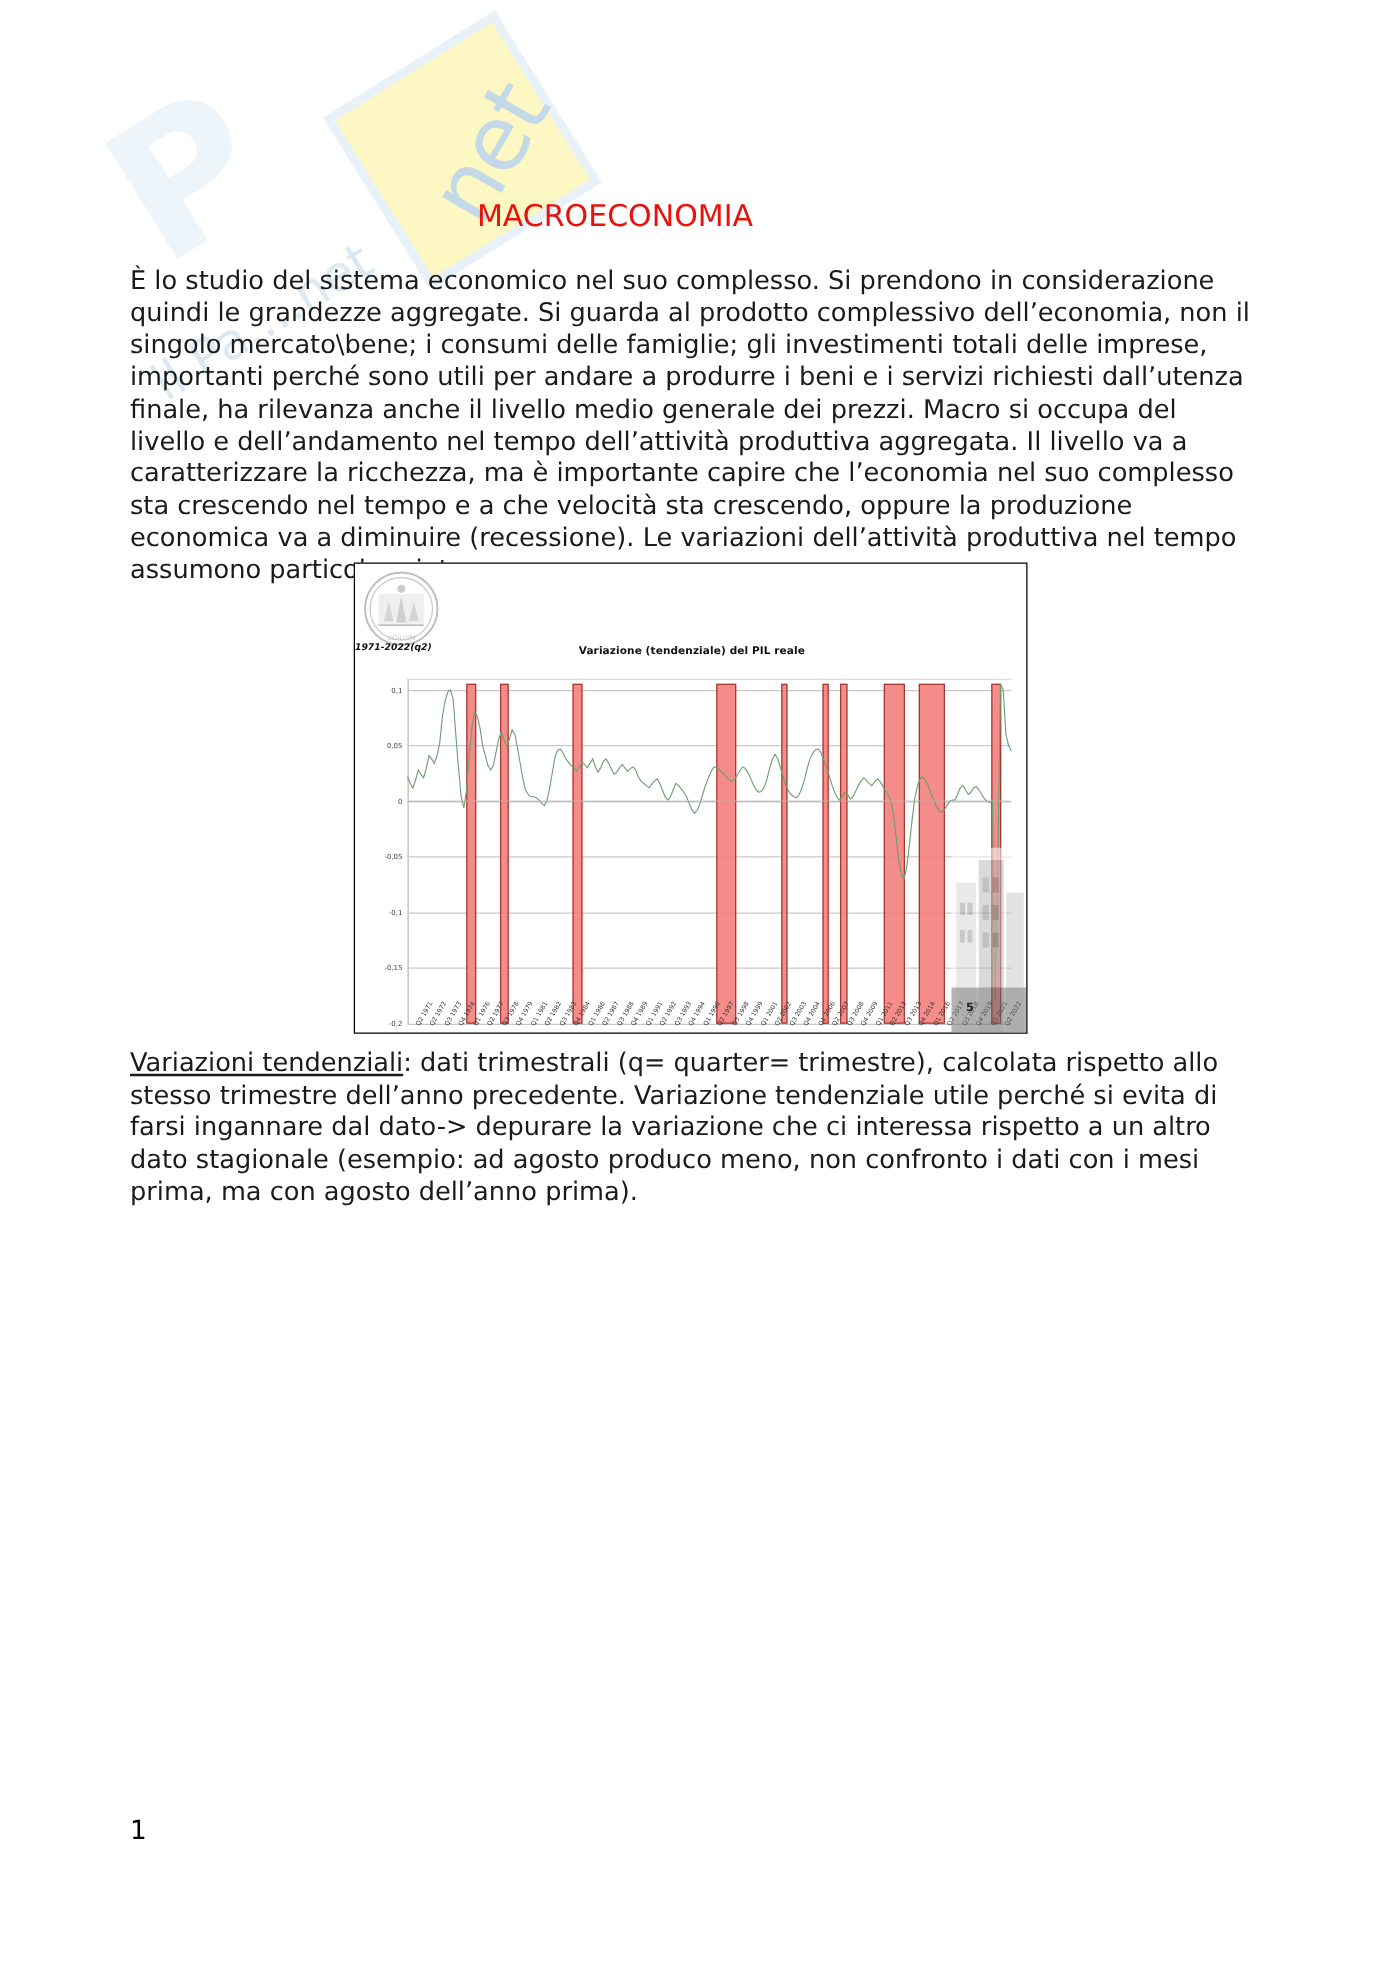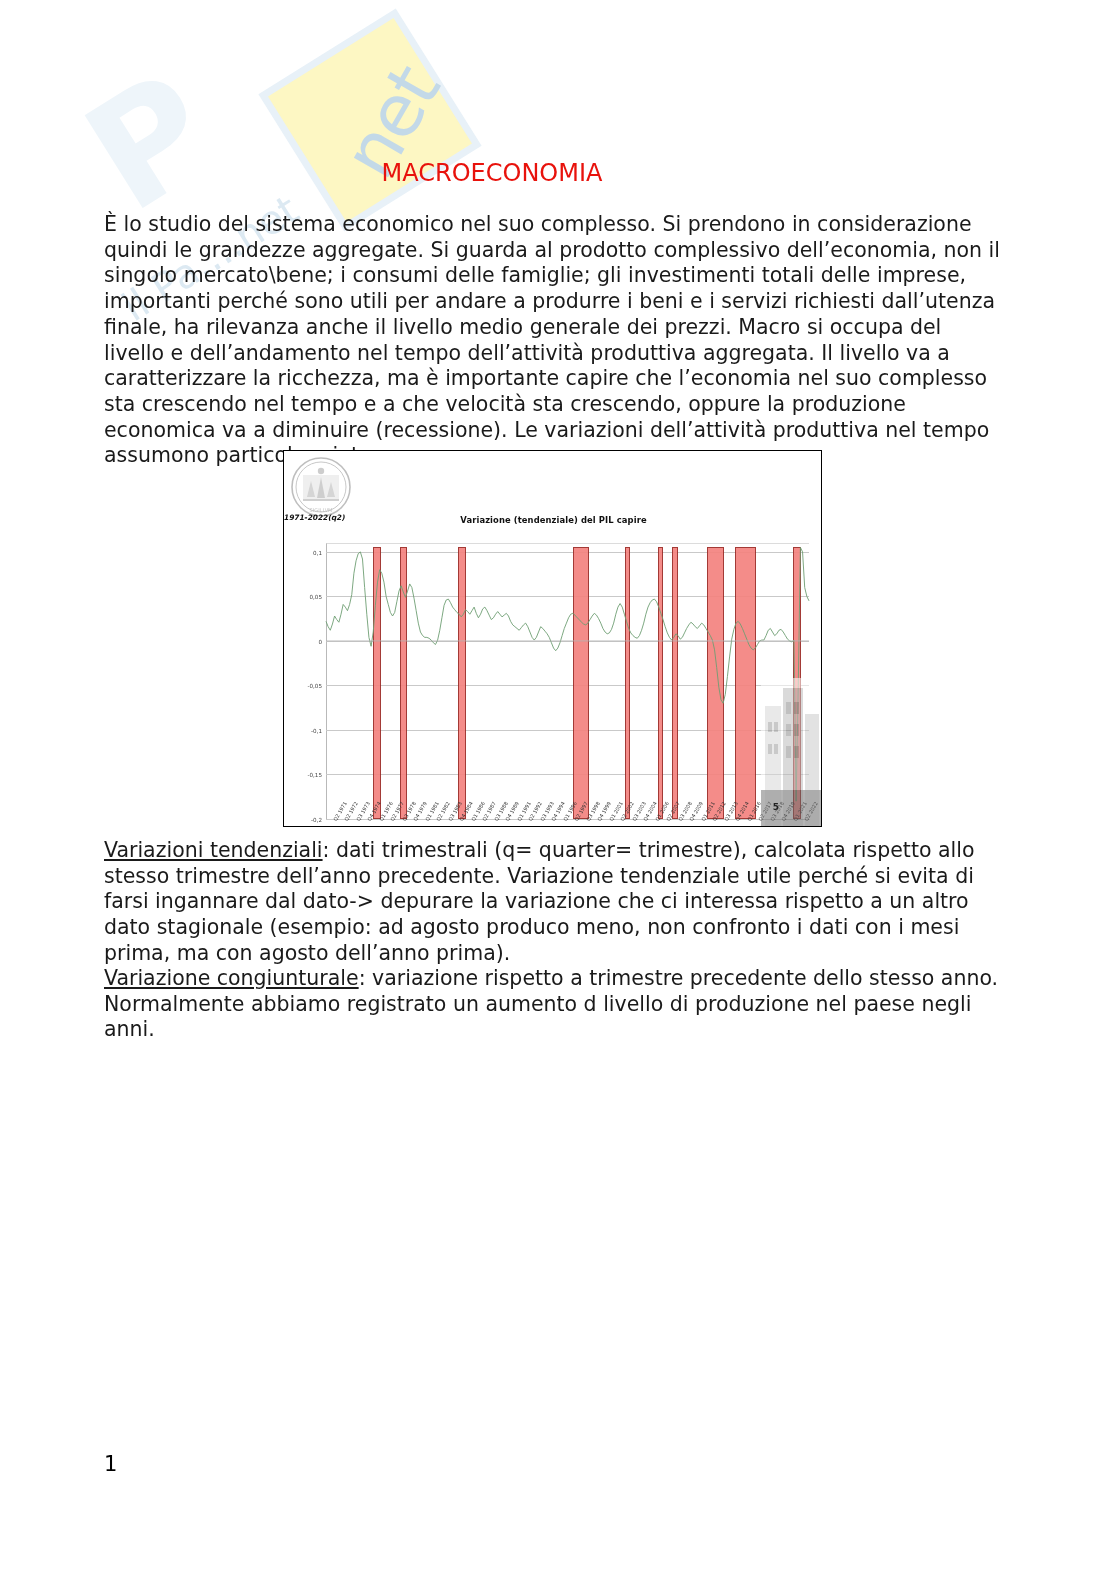--- a/index.html
+++ b/index.html
@@ -259,21 +259,21 @@
       <circle cx="32" cy="32" r="25" fill="none" stroke="#9a9a9a" stroke-width="1"></circle>
       <rect x="14" y="20" width="36" height="24" fill="#cfcfcf" opacity=".6"></rect>
       <path d="M18 42 L22 26 L26 42 Z" fill="#9e9e9e" opacity=".7"></path>
       <path d="M28 43 L32 22 L36 43 Z" fill="#8e8e8e" opacity=".7"></path>
       <path d="M38 42 L42 27 L46 42 Z" fill="#9e9e9e" opacity=".7"></path>
       <path d="M14 45 H50" stroke="#8a8a8a" stroke-width="1.4"></path>
       <circle cx="32" cy="16" r="3.2" fill="#a5a5a5"></circle>
       <text x="32" y="57" font-size="5" fill="#8a8a8a" text-anchor="middle">SIGILLVM</text>
     </svg>
 
-    <div class="chart-title">Variazione (tendenziale) del PIL capire</div>
+    <div class="chart-title">Variazione (tendenziale) del PIL reale</div>
     <div class="chart-subtitle">1971-2022(q2)</div>
 
     <div class="plot">
       <div class="plot-frame"></div>
       <div id="gridlines">
           <div class="gridline" style="top: 8.90323px;">
             <span class="ytick">0,1</span>
           </div>
           <div class="gridline" style="top: 53.4194px;">
             <span class="ytick">0,05</span>
@@ -373,18 +373,17 @@
       <rect x="7" y="66" width="4" height="10" fill="#9e9e9e"></rect>
       <rect x="13" y="66" width="4" height="10" fill="#9e9e9e"></rect>
       <rect x="0" y="112" width="60" height="36" fill="#4a4a4a" opacity=".75"></rect>
     </svg>
 
     <div class="slide-number">5</div>
   </div>
 
   <div class="body-text" id="para-tendenziali"><span class="u">Variazioni tendenziali</span><span>: dati trimestrali (q= quarter= trimestre), calcolata rispetto allo stesso trimestre dell’anno precedente. Variazione tendenziale utile perché si evita di farsi ingannare dal dato-&gt; depurare la variazione che ci interessa rispetto a un altro dato stagionale (esempio: ad agosto produco meno, non confronto i dati con i mesi prima, ma con agosto dell’anno prima).</span></div>
 
-  <div class="body-text" id="para-congiunturale"><span class="u">Variazione congiunturale</span><span>: variazione rispetto a trimestre precedente dello stesso anno. Normalmente abbiamo registrato un aumento d livello di produzione nel paese negli anni.</span></div>
 
 
 
   <div class="page-number">1</div>
 </div>
 
 </body></html>

